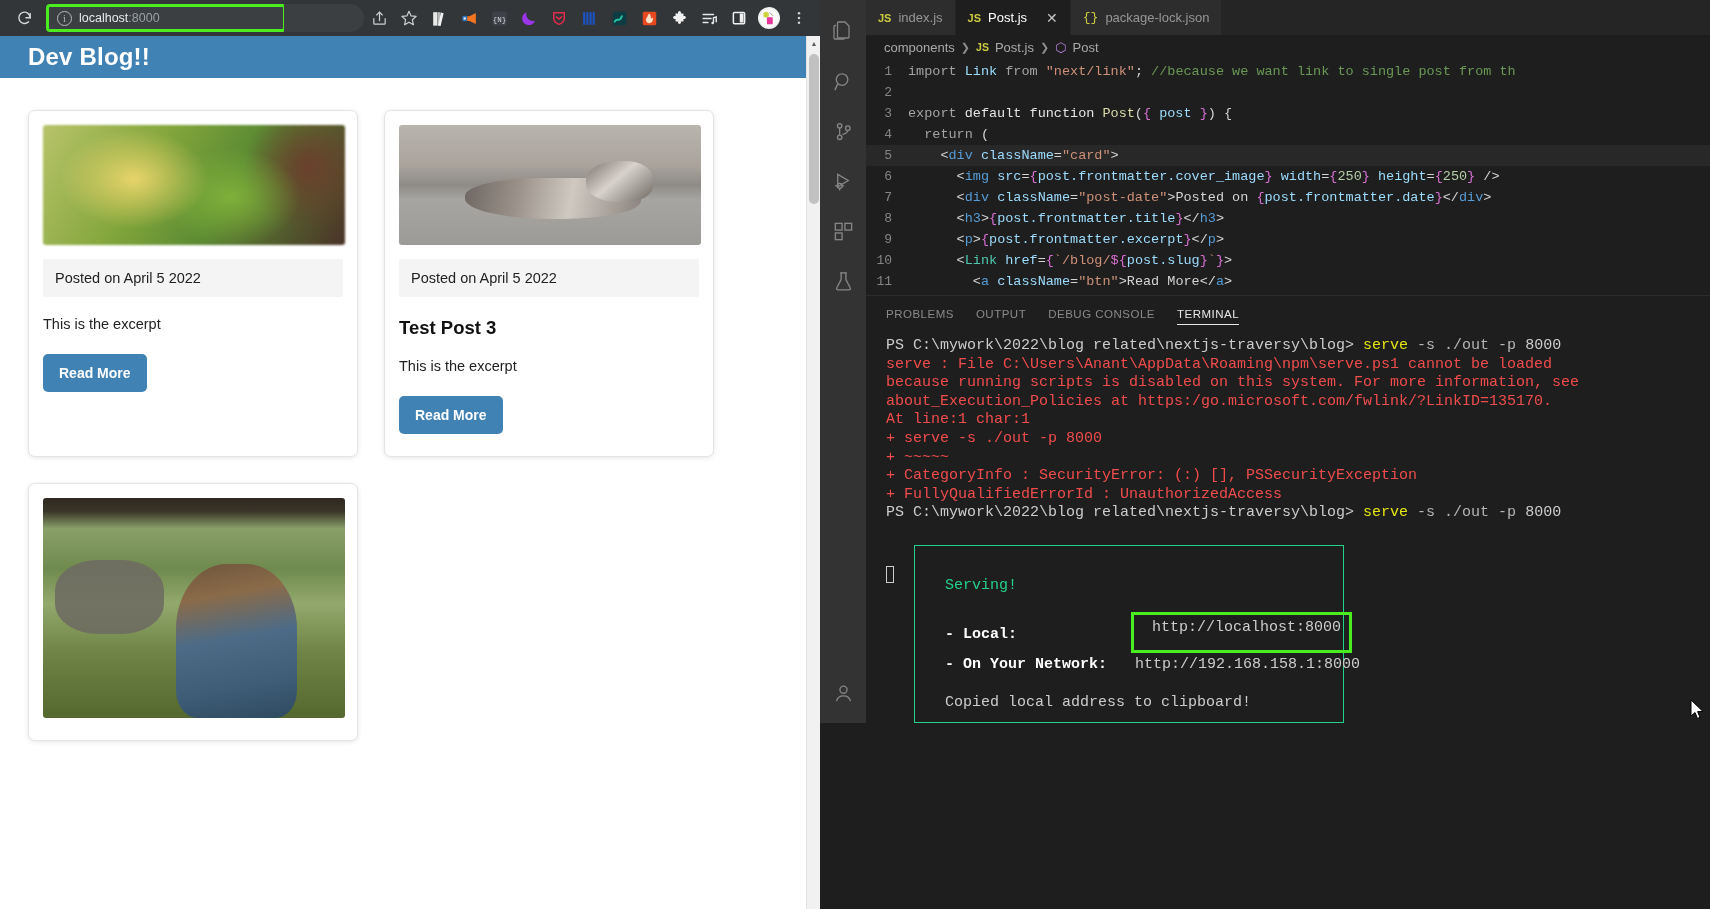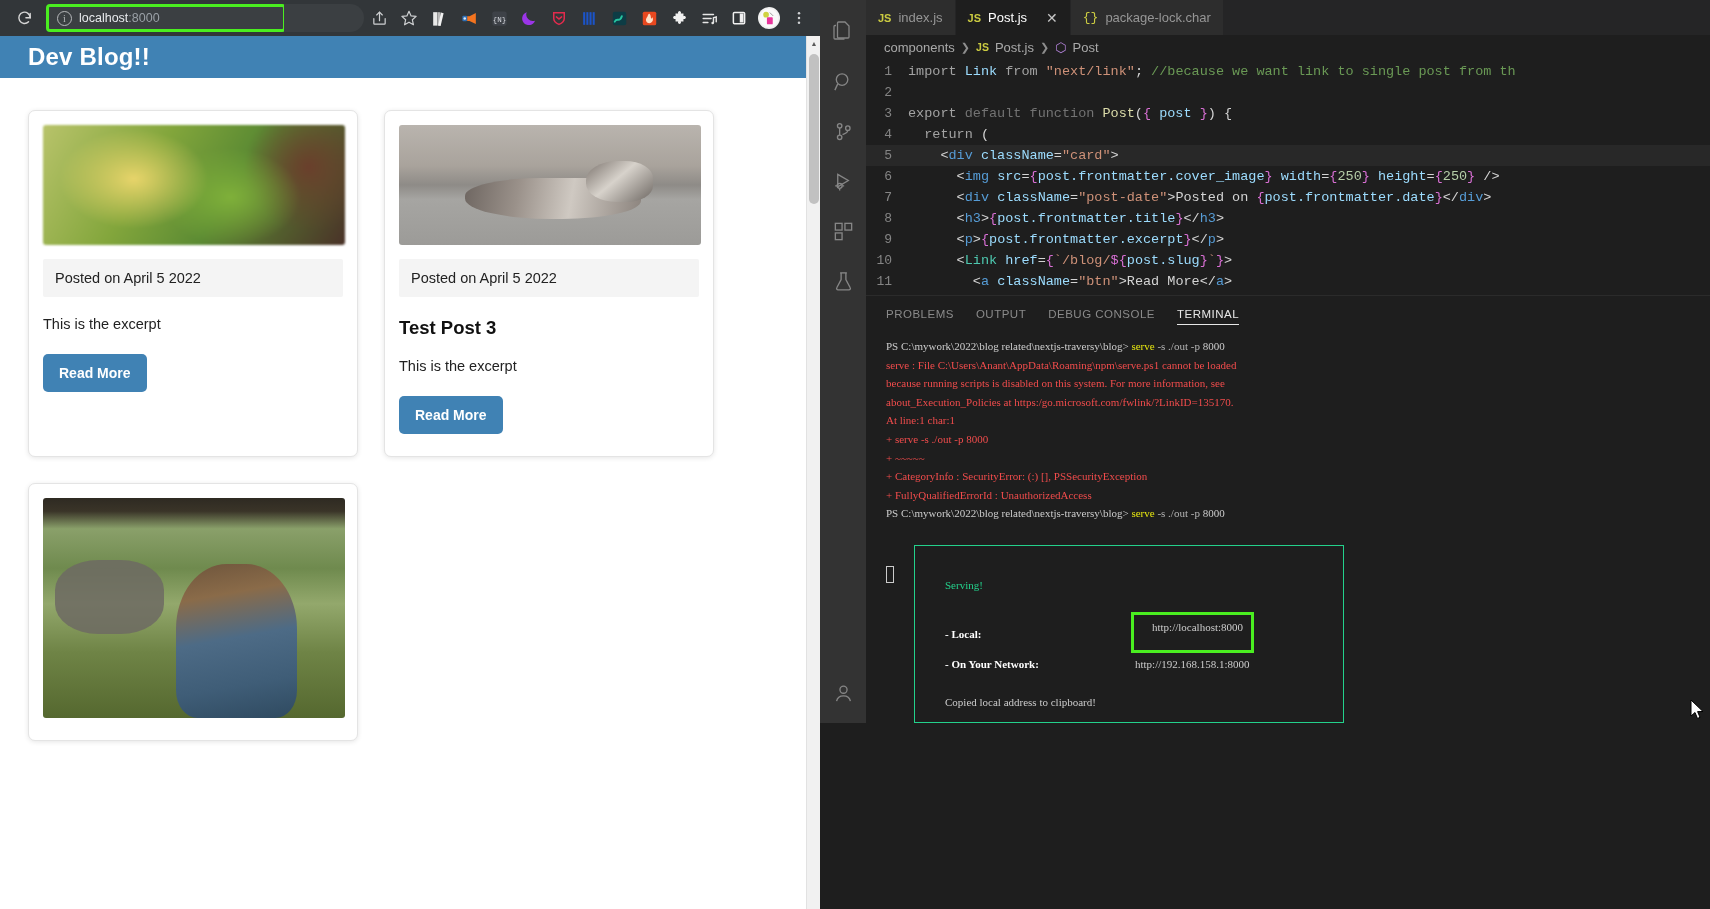--- a/index.html
+++ b/index.html
@@ -152,40 +152,40 @@
   }
   .breadcrumb .sep { color: #8d8d8d; font-size: 11px; }
   .breadcrumb .js-badge { color: #cbcb41; font-size: 10.5px; font-weight: bold; }
 
   .code-area { flex: 0 0 236px; background: #1e1e1e; overflow: hidden; position: relative; padding-top: 2px; }
   .code-line { display: flex; height: 21px; align-items: center; font-family: "Liberation Mono", monospace; font-size: 13.5px; white-space: pre; }
   .code-line.hl { background: #282828; }
   .ln { width: 42px; flex: 0 0 42px; text-align: right; color: #858585; padding-right: 16px; font-size: 13px; }
   .code-txt { white-space: pre; }
   .k-import { color: #a3a3a3; }
-  .k-kw { color: #737373; }
+  .k-kw { color: #e5e5e5; }
   .k-fn { color: #dcdcaa; }
   .k-str { color: #ce9178; }
   .k-com { color: #6a9955; }
   .k-tag { color: #569cd6; }
   .k-attr { color: #9cdcfe; }
   .k-plain { color: #d4d4d4; }
   .k-punct { color: #d4d4d4; }
   .k-num { color: #b5cea8; }
   .k-comp { color: #4ec9b0; }
   .k-brace { color: #da70d6; }
 
   .panel { flex: 1 1 auto; background: #1e1e1e; display: flex; flex-direction: column; min-height: 0; border-top: 1px solid #2b2b2b; }
   .panel-tabs { height: 35px; display: flex; align-items: center; gap: 22px; padding: 0 20px; }
   .panel-tab { font-size: 11.5px; letter-spacing: .5px; color: #8a8a8a; cursor: pointer; position: relative; height: 35px; display: flex; align-items: center; }
   .panel-tab.active { color: #e7e7e7; }
   .panel-tab.active::after { content: ""; position: absolute; left: 0; right: 0; bottom: 6px; height: 1px; background: #e7e7e7; }
   .term {
-    flex: 1 1 auto; padding: 6px 20px 0 20px; font-family: Liberation Serif, serif;
-    font-size: 11px; line-height: 18.6px; overflow: hidden; position: relative;
+    flex: 1 1 auto; padding: 6px 20px 0 20px; font-family: Liberation Mono, monospace;
+    font-size: 15px; line-height: 18.6px; overflow: hidden; position: relative;
   }
   .t-white { color: #cccccc; }
   .t-red { color: #f14c4c; }
   .t-yellow { color: #e5e510; }
   .t-dim { color: #b5b5b5; }
   .t-green { color: #23d18b; }
   .t-bold { font-weight: bold; color: #ffffff; }
   .serving-box {
     border: 1.5px solid #23d18b; margin: 22px 0 0 28px; width: 430px; height: 178px;
     padding: 30px 0 0 30px; position: relative;
@@ -427,21 +427,21 @@
           <span class="js-badge">JS</span>
           <span>index.js</span>
         </div>
         <div class="tab active">
           <span class="js-badge">JS</span>
           <span>Post.js</span>
           <span class="close-x">✕</span>
         </div>
         <div class="tab">
           <span class="json-badge">{}</span>
-          <span>package-lock.char</span>
+          <span>package-lock.json</span>
         </div>
       </div>
 
       <div class="breadcrumb">
         <span>components</span>
         <span class="sep">❯</span>
         <span class="js-badge">JS</span>
         <span>Post.js</span>
         <span class="sep">❯</span>
         <span style="color:#b180d7;">⬡</span>

